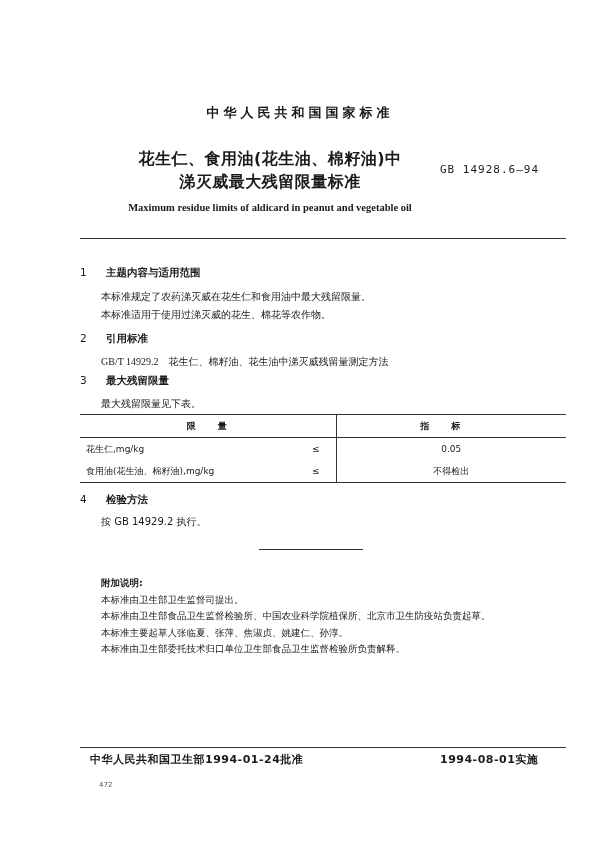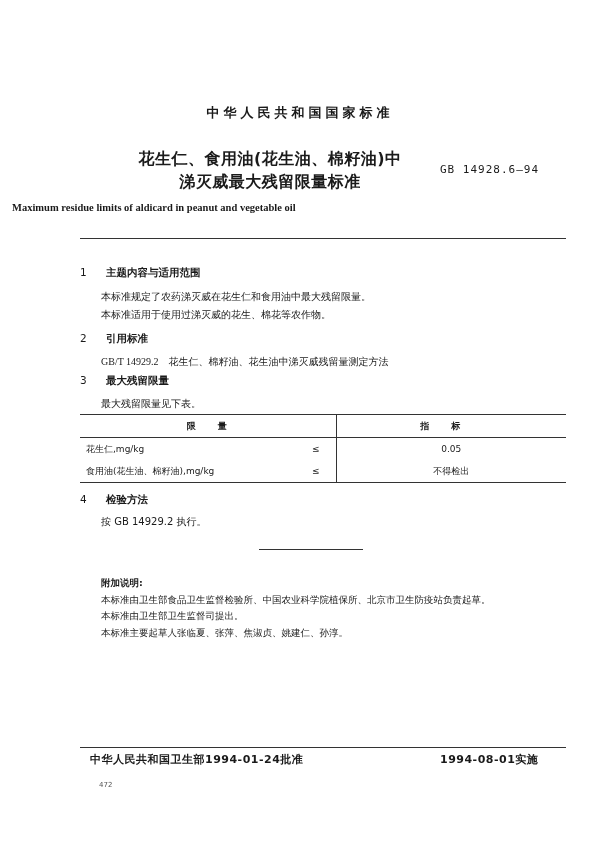--- a/index.html
+++ b/index.html
@@ -4,21 +4,21 @@
 <style>
   html, body { margin: 0; padding: 0; background: #ffffff; }
   body { width: 600px; height: 842px; position: relative; overflow: hidden;
          font-family: "DejaVu Sans", "Liberation Sans", sans-serif; color: #1a1a1a; }
   .abs { position: absolute; }
   .national { left: 0; width: 600px; top: 104px; text-align: center; font-size: 13px; font-weight: bold; letter-spacing: 4px; }
   .title { left: 0; width: 540px; text-align: center; font-size: 16px; font-weight: bold; letter-spacing: 0.5px; }
   .t1 { top: 149px; }
   .t2 { top: 172px; }
   .gb-code { left: 440px; top: 163px; font-size: 11px; letter-spacing: 1px; font-family: "DejaVu Sans Mono", monospace; }
-  .en-title { left: 12px; width: 540px; top: 202px; font-family: "Liberation Serif", serif; font-weight: bold; font-size: 10.5px; }
+  .en-title { left: 0; width: 540px; top: 202px; text-align: center; font-family: "Liberation Serif", serif; font-weight: bold; font-size: 10.5px; }
   .rule-top { left: 80px; width: 486px; top: 238px; height: 0; border-top: 1.5px solid #333; }
   .sec-h { left: 80px; font-size: 10.5px; font-weight: bold; }
   .sec-h .num { display: inline-block; width: 26px; font-weight: normal; }
   .para { left: 101px; font-size: 10px; }
   .tbl { left: 80px; top: 414px; width: 486px; }
   .tbl table { width: 100%; border-collapse: collapse; font-size: 9px; }
   .tbl td, .tbl th { padding: 0; height: 22px; }
   .tbl thead tr { border-top: 1.5px solid #333; border-bottom: 1.5px solid #333; }
   .tbl tbody tr:last-child { border-bottom: 1.5px solid #333; }
   .tbl th { font-weight: bold; letter-spacing: 22px; text-align: center; }
@@ -88,21 +88,22 @@
 
 <div class="abs sec-h" style="top:493px;">
   <span class="num">4</span><span>检验方法</span>
 </div>
 <div class="abs para" style="top:515px;">按 GB 14929.2 执行。</div>
 
 <div class="abs short-rule"></div>
 
 <div class="abs appendix">
   <div class="label">附加说明:</div>
+  <div>本标准由卫生部卫生监督司提出。</div>
   <div>本标准由卫生部食品卫生监督检验所、中国农业科学院植保所、北京市卫生防疫站负责起草。</div>
-  <div>本标准由卫生部卫生监督司提出。</div>
   <div>本标准主要起草人张临夏、张萍、焦淑贞、姚建仁、孙淳。</div>
+  <div>本标准由卫生部委托技术归口单位卫生部食品卫生监督检验所负责解释。</div>
 </div>
 
 <div class="abs rule-bottom"></div>
 <div class="abs footer-left">中华人民共和国卫生部1994-01-24批准</div>
 <div class="abs footer-right">1994-08-01实施</div>
 <div class="abs page-num">472</div>
 
 </body></html>

